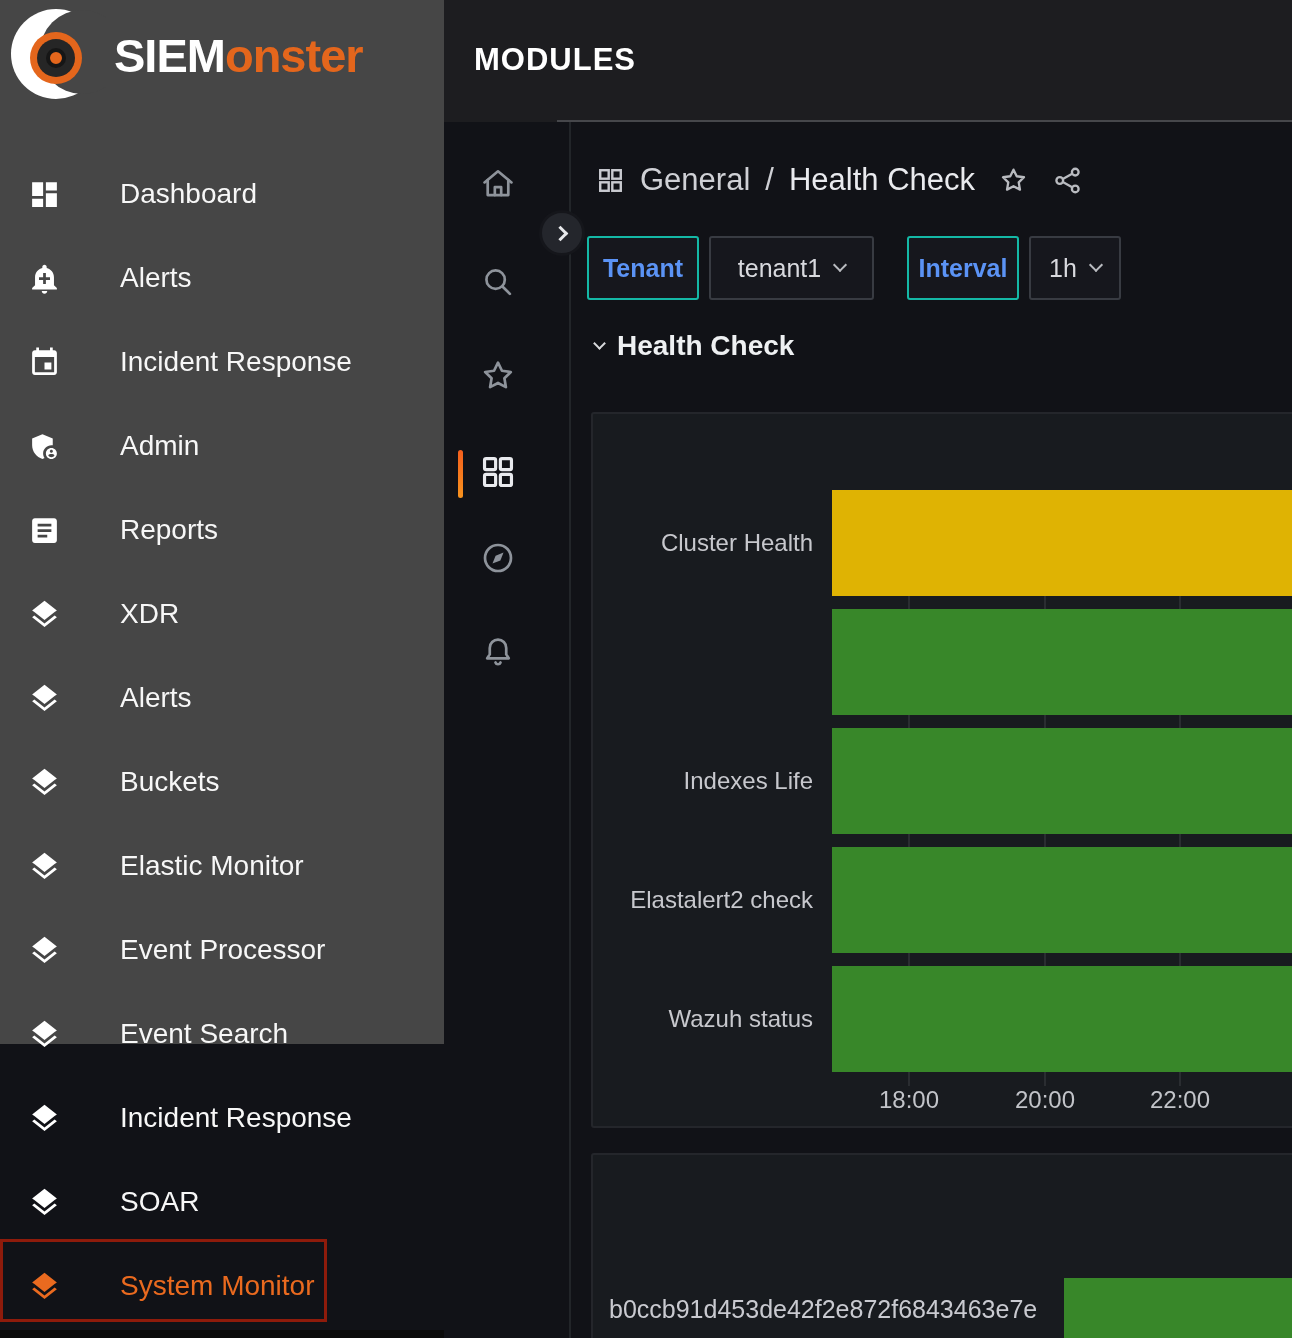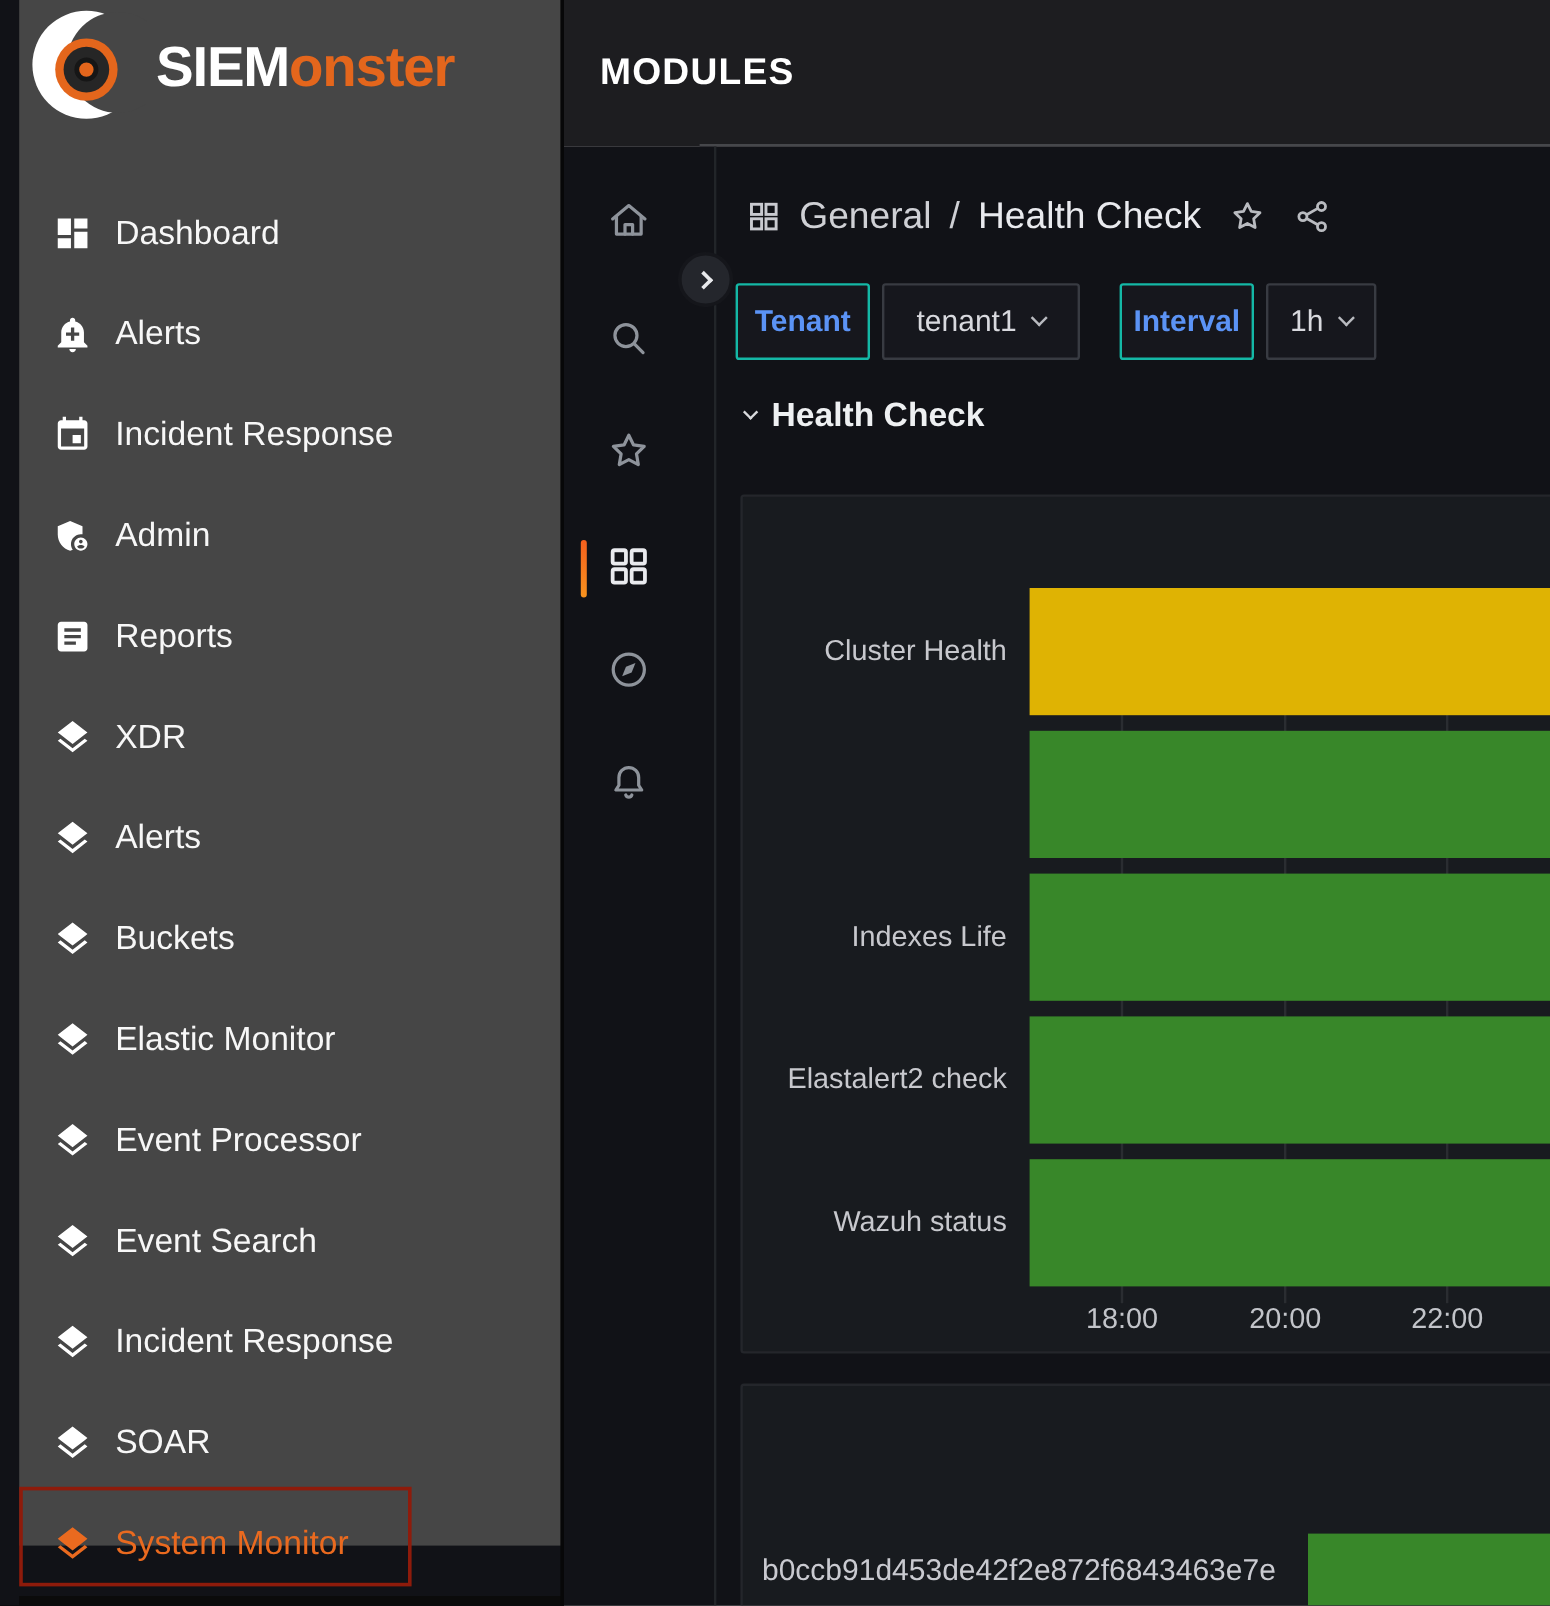--- a/index.html
+++ b/index.html
@@ -1,44 +1,44 @@
 <!DOCTYPE html>
 <html><head>
 <meta charset="utf-8">
 <style>
   * { margin:0; padding:0; box-sizing:border-box; }
   body { font-family:"Liberation Sans", sans-serif; background:#000; }
   .app { position:relative; width:1292px; height:1338px; overflow:hidden; background:#111217; }
 
   
-  .sidebar { position:absolute; left:16px; top:0; width:467px; height:1288px; background:#464646; }
+  .sidebar { position:absolute; left:0; top:0; width:467px; height:1044px; background:#464646; }
   .logo { position:absolute; left:8px; top:6px; display:flex; align-items:center; }
   .logo-mark { position:relative; width:98px; height:98px; overflow:hidden; }
   .moon { position:absolute; left:3px; top:3px; width:90px; height:90px; border-radius:50%; background:#ffffff; }
   .moon-cut { position:absolute; left:32px; top:4px; width:84px; height:84px; border-radius:50%; background:#464646; }
   .eye { position:absolute; left:22px; top:26px; width:52px; height:52px; border-radius:50%; background:#E4661C; }
   .eye-inner { position:absolute; left:29px; top:33px; width:38px; height:38px; border-radius:50%; background:#262626; }
   .eye-core { position:absolute; left:38px; top:42px; width:20px; height:20px; border-radius:50%; background:#E4661C; border:4px solid #161616; }
   .logo-text { margin-left:8px; font-size:47px; font-weight:900; letter-spacing:-1px; color:#fff; }
   .logo-text .suffix { color:#E4661C; }
 
   .nav { position:absolute; top:152px; left:0; width:100%; }
-  .nav-item { height:84px; display:flex; align-items:center; padding-left:28px; color:#f7f7f7; cursor:pointer; }
+  .nav-item { height:84px; display:flex; align-items:center; padding-left:28px; color:#f7f7f7; cursor:pointer;gap:40px; }
   .nav-item svg { width:33px; height:33px; flex:none; margin-right:19px; fill:#ffffff; }
   .nav-item .lbl { font-size:28px; }
   .nav-item.active { color:#EA6A1F; }
   .nav-item.active svg { fill:#EA6A1F; }
 
   .annotation-box { position:absolute; left:0; top:1239px; width:327px; height:83px; border:3px solid #8E1B0B; pointer-events:none; }
   .active-bar { position:absolute; left:461px; top:1245px; width:6px; height:77px; background:linear-gradient(#f25a1c,#ef7c1e); }
   .sidebar-bottom { position:absolute; left:0; top:1330px; width:467px; height:8px; background:#0b0b0b; }
   .vdivider { position:absolute; left:467px; top:0; width:3px; height:1338px; background:#070708; }
 
   
-  .main { position:absolute; left:470px; top:0; right:0; height:1338px; background:#ffffff; }
+  .main { position:absolute; left:444px; top:0; right:0; height:1338px; background:#ffffff; }
   .gheader { position:absolute; top:0; left:0; right:0; height:122px; background:#1d1d20; }
   .gheader .title { padding-left:30px; line-height:120px; font-size:31px; font-weight:700; letter-spacing:1px; color:#ffffff; }
   .gheader-line { position:absolute; top:120px; left:113px; right:0; height:2px; background:#46474b; }
 
   .gcontent { position:absolute; top:122px; left:0; right:0; bottom:0; background:#111217; overflow:hidden; }
   .gstrip { position:absolute; left:0; top:0; width:127px; height:100%; border-right:2px solid #222529; background:#111217; }
   .gicon { position:absolute; left:35px; width:38px; height:38px; color:#8e939b; cursor:pointer; }
   .gicon svg { width:100%; height:100%; stroke:currentColor; fill:none; stroke-width:1.7; stroke-linecap:round; stroke-linejoin:round; }
   .gicon.active { color:#e9eaee; }
   .g-home { top:43px; } .g-search { top:141px; } .g-star { top:235px; }

